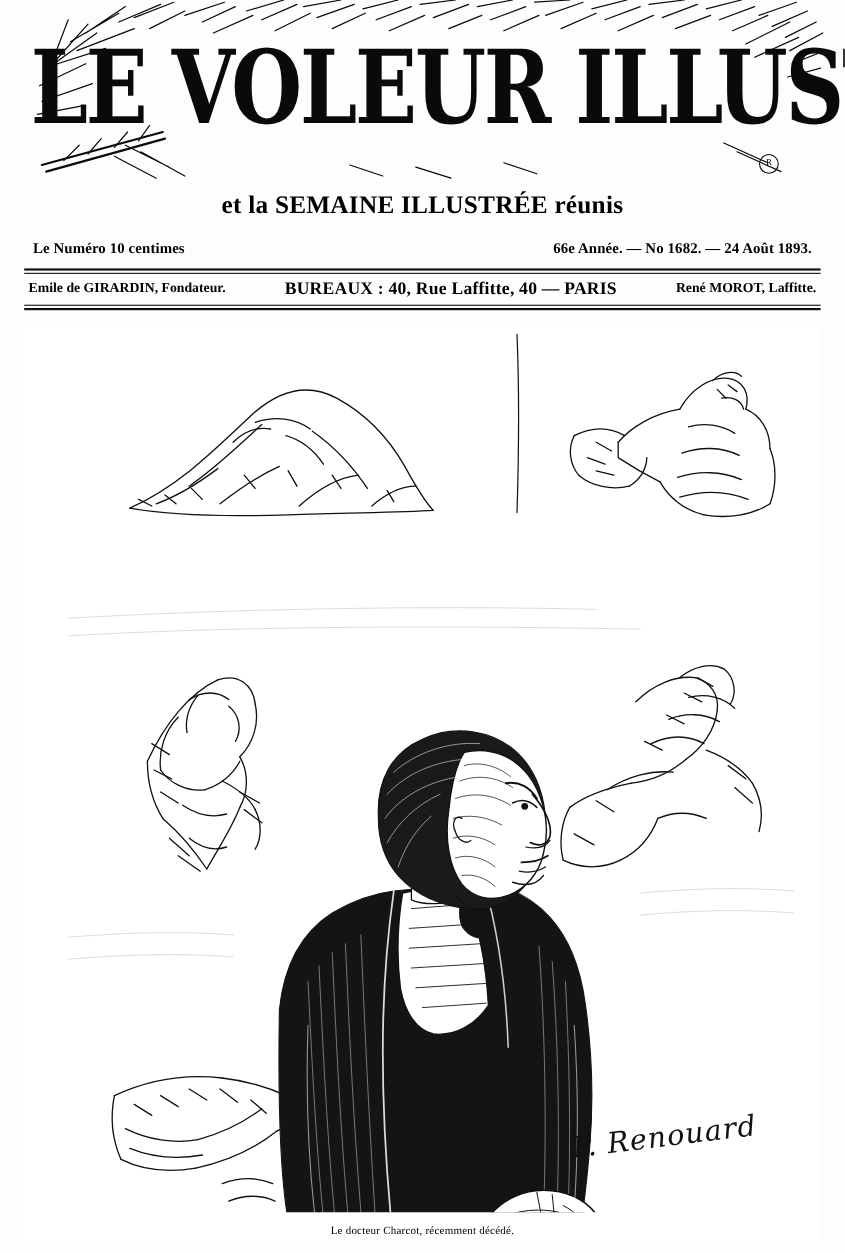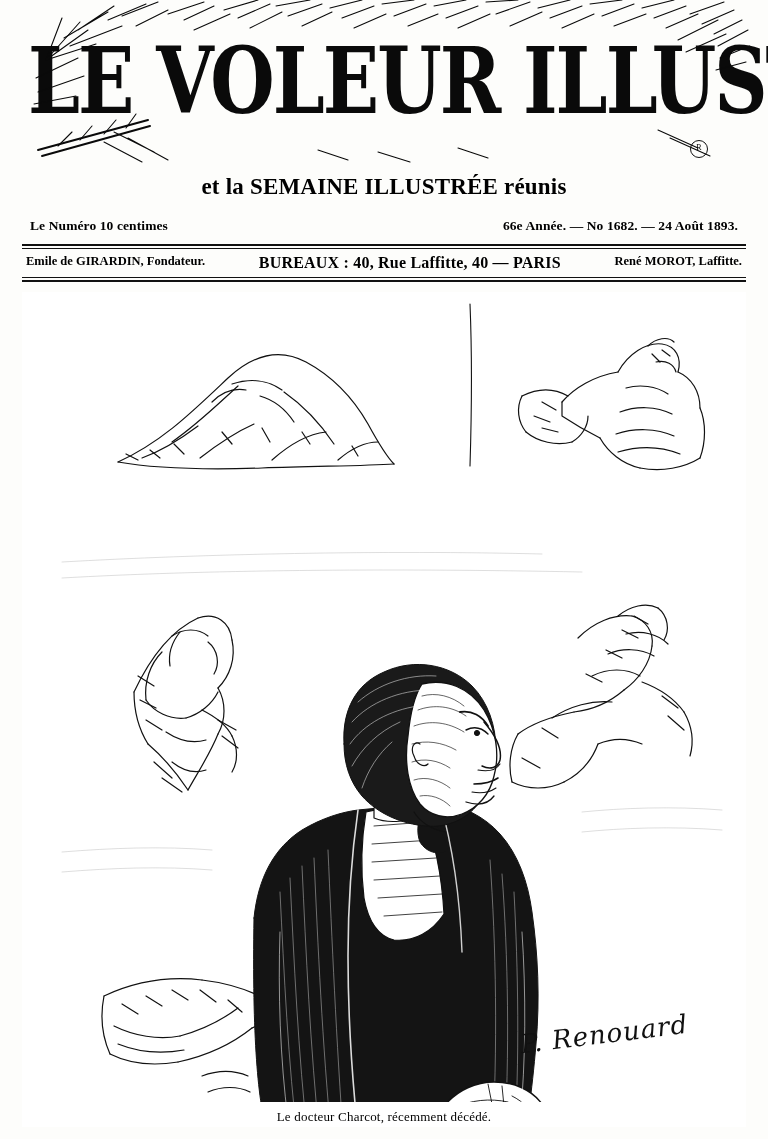--- a/index.html
+++ b/index.html
@@ -130,21 +130,21 @@
     overflow: hidden;
   }
   .illustration svg { display: block; }
   .caption {
     position: absolute;
     left: 0;
     right: 0;
     bottom: 2px;
     text-align: center;
     font-family: "Liberation Serif", serif;
-    font-size: 13px;
+    font-size: 10px;
     letter-spacing: 0.2px;
   }
   .signature {
     position: absolute;
     right: 58px;
     bottom: 78px;
     font-family: "DejaVu Serif", serif;
     font-style: italic;
     font-size: 26px;
     transform: rotate(-7deg);

